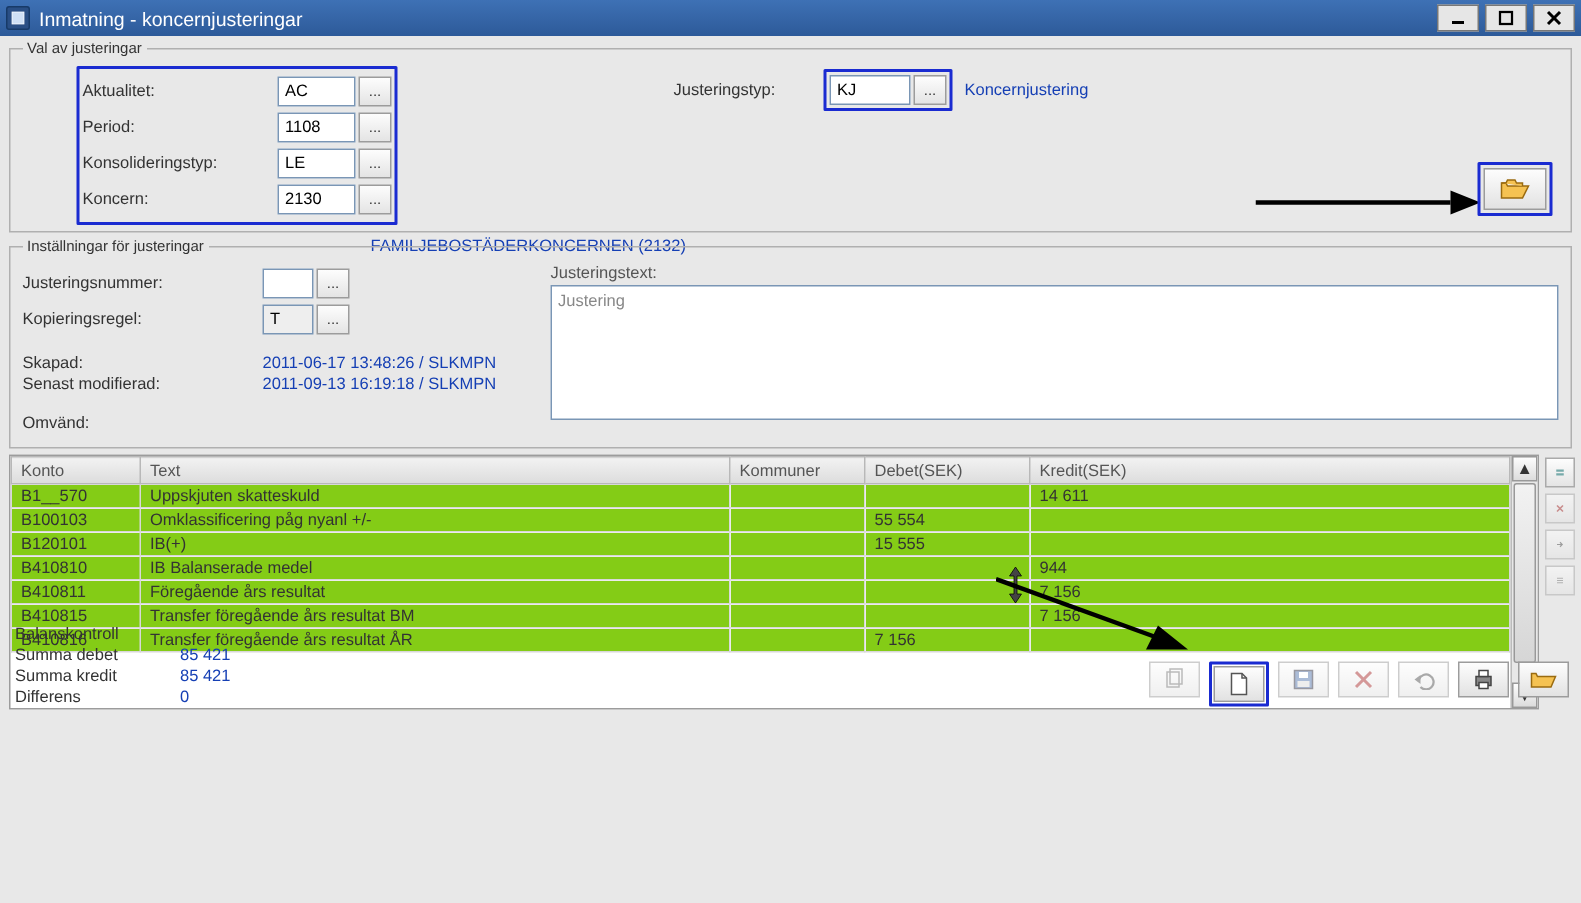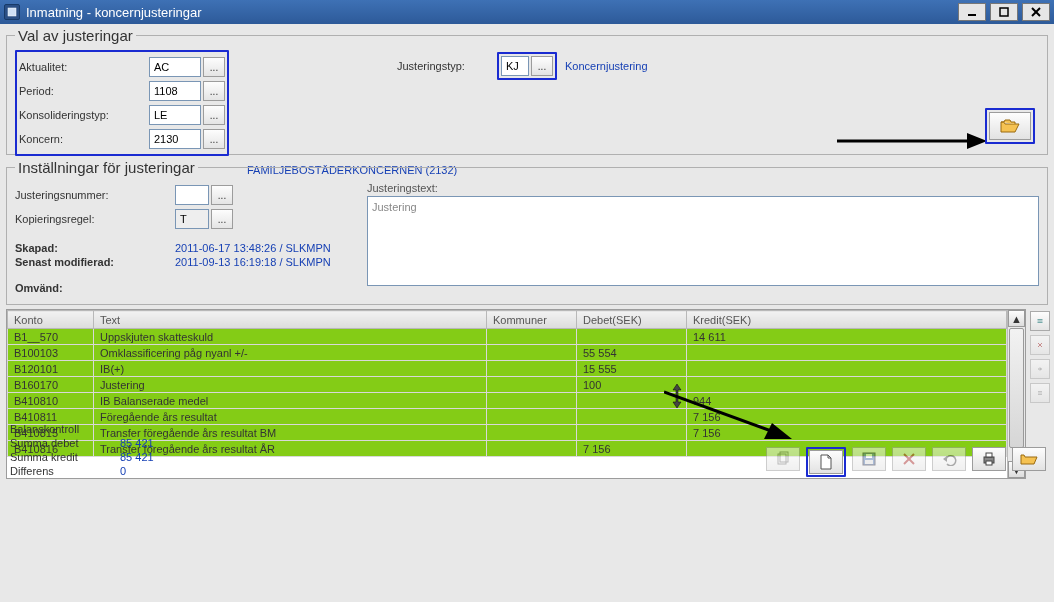--- a/index.html
+++ b/index.html
@@ -42,21 +42,21 @@
   }
   .win-btn svg{width:12px;height:12px;}
   .window-body { padding: 3px 6px 6px 6px; position: relative; }
   fieldset.group {
     border: 1px solid #b0b0b0;
     margin: 0 0 4px 0;
     padding: 6px 8px 8px 8px;
     position: relative;
   }
   fieldset.group > legend {
-    font-size: 15px;
+    font-size: 10px;
     padding: 0 3px;
     color: #333;
   }
   .row { display: flex; align-items: center; margin: 2px 0; min-height: 22px; }
   .lbl { width: 130px; color: #333; }
   .field {
     display: flex; align-items: center;
   }
   .field input.txt {
     height: 20px;
@@ -70,37 +70,37 @@
   .dots-btn {
     width: 22px; height: 20px;
     border: 1px solid #9c9c9c;
     background: linear-gradient(#fdfdfd,#e4e4e4);
     margin-left: 2px;
     display:flex;align-items:center;justify-content:center;
     font-size:10px; color:#333;
   }
   .link-text { color: #153fb4; margin-left: 8px; }
   .blue-box { border: 2px solid #1a2bd1; padding: 2px; border-radius:1px;}
-  .top-cols { display: flex; gap: 12px; }
+  .top-cols { display: flex; gap: 28px; margin-left: 36px; }
   .col1 { width: 370px; }
   .col2 { width: 320px; }
   .open-btn-wrap { position: absolute; right: 12px; bottom: 10px; }
   .open-btn {
     width: 42px; height: 28px;
     background: linear-gradient(#fdfdfd,#e2e2e2);
     border: 1px solid #9c9c9c;
     display:flex;align-items:center;justify-content:center;
   }
   .arrow-svg { position:absolute; }
   .settings-flex { display: flex; gap: 12px; }
   .settings-left { width: 340px; }
   .settings-right { flex:1; }
   .textarea-wrap { border:1px solid #7a96b5; background:#fff; height:90px; padding:4px; overflow:auto; }
   .meta-row { display:flex; margin:2px 0;}
-  .meta-lbl { width:160px;font-weight:bold; }
+  .meta-lbl { width:160px; }
   .meta-val { color:#153fb4; }
   
   .grid-wrap { display:flex; margin-top:2px;}
   .grid-scroll { flex:1; border:1px solid #9c9c9c; background:#fff; height:170px; overflow:hidden; position:relative;}
   .grid-side { width:22px; display:flex; flex-direction:column; gap:4px; padding-left:4px; padding-top:2px;}
   .side-btn { width:20px; height:20px; border:1px solid #aaa; background:linear-gradient(#fdfdfd,#e4e4e4); display:flex;align-items:center;justify-content:center;}
   table.grid { border-collapse: collapse; width: calc(100% - 18px); table-layout:fixed;}
   table.grid th {
     background: linear-gradient(#f2f2f2,#dcdcdc);
     border: 1px solid #b8b8b8;
@@ -200,21 +200,21 @@
             </span>
           </div>
         </div>
         <span class="link-text" style="position:absolute; left:232px; top:120px;">FAMILJEBOSTÄDERKONCERNEN (2132)</span>
       </div>
       <div class="col2">
         <div class="row">
           <span class="lbl" style="width:100px;">Justeringstyp:</span>
           <span class="blue-box" style="display:inline-flex;">
             <span class="field">
-              <input class="txt" style="width: 28px;" value="KJ">
+              <input class="txt" style="width: 54px;" value="KJ">
               <button class="dots-btn">...</button>
             </span>
           </span>
           <span class="link-text" style="width:90px;display:inline-block;">Koncernjustering</span>
         </div>
       </div>
     </div>
 
     <svg class="arrow-svg" style="right:60px; top:82px;" width="150" height="30" viewBox="0 0 150 30">
       <line x1="0" y1="15" x2="130" y2="15" stroke="#000" stroke-width="3"></line>
@@ -307,27 +307,20 @@
               <td class="num"></td>
             </tr>
             <tr>
               <td>B120101</td>
               <td>IB(+)</td>
               <td></td>
               <td class="num">15 555</td>
               <td class="num"></td>
             </tr>
             <tr>
-              <td>B160170</td>
-              <td>Justering</td>
-              <td></td>
-              <td class="num">100</td>
-              <td class="num"></td>
-            </tr>
-            <tr>
               <td>B410810</td>
               <td>IB Balanserade medel</td>
               <td></td>
               <td class="num"></td>
               <td class="num">944</td>
             </tr>
             <tr>
               <td>B410811</td>
               <td>Föregående års resultat</td>
               <td></td>

